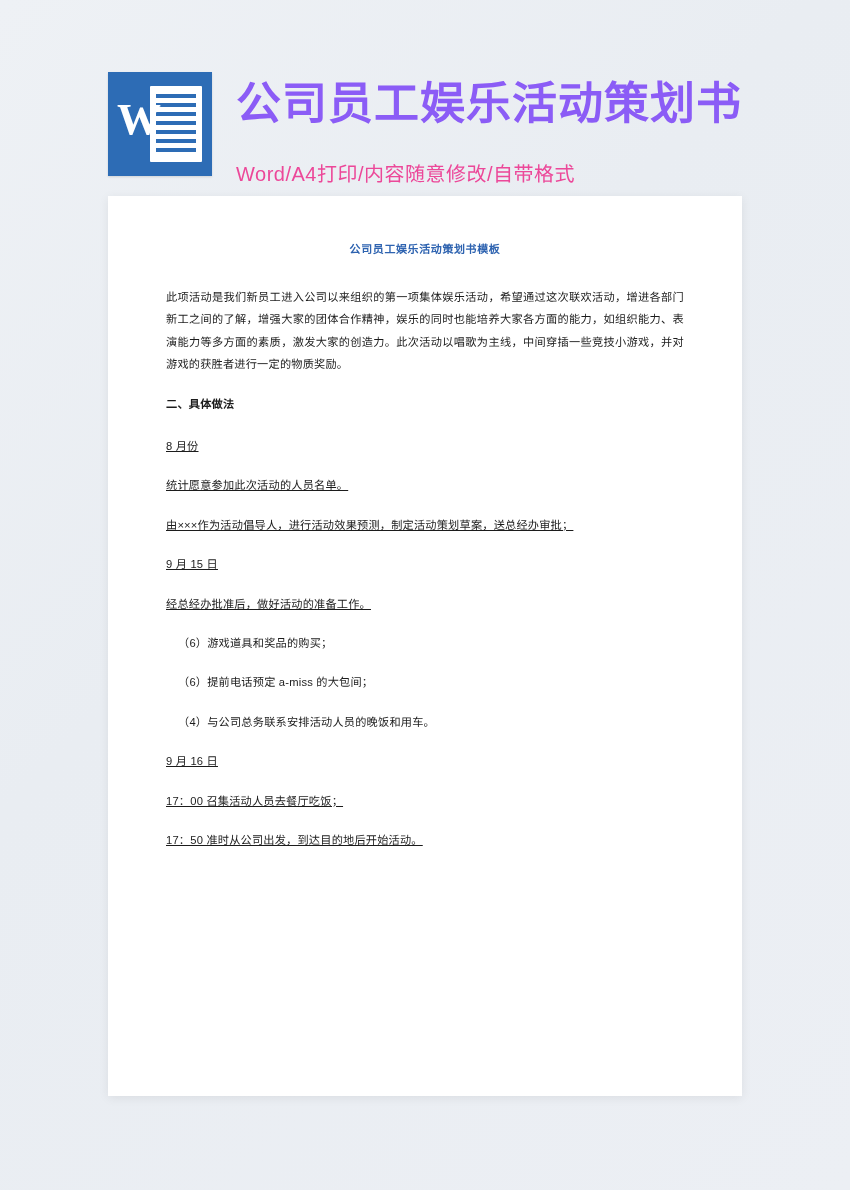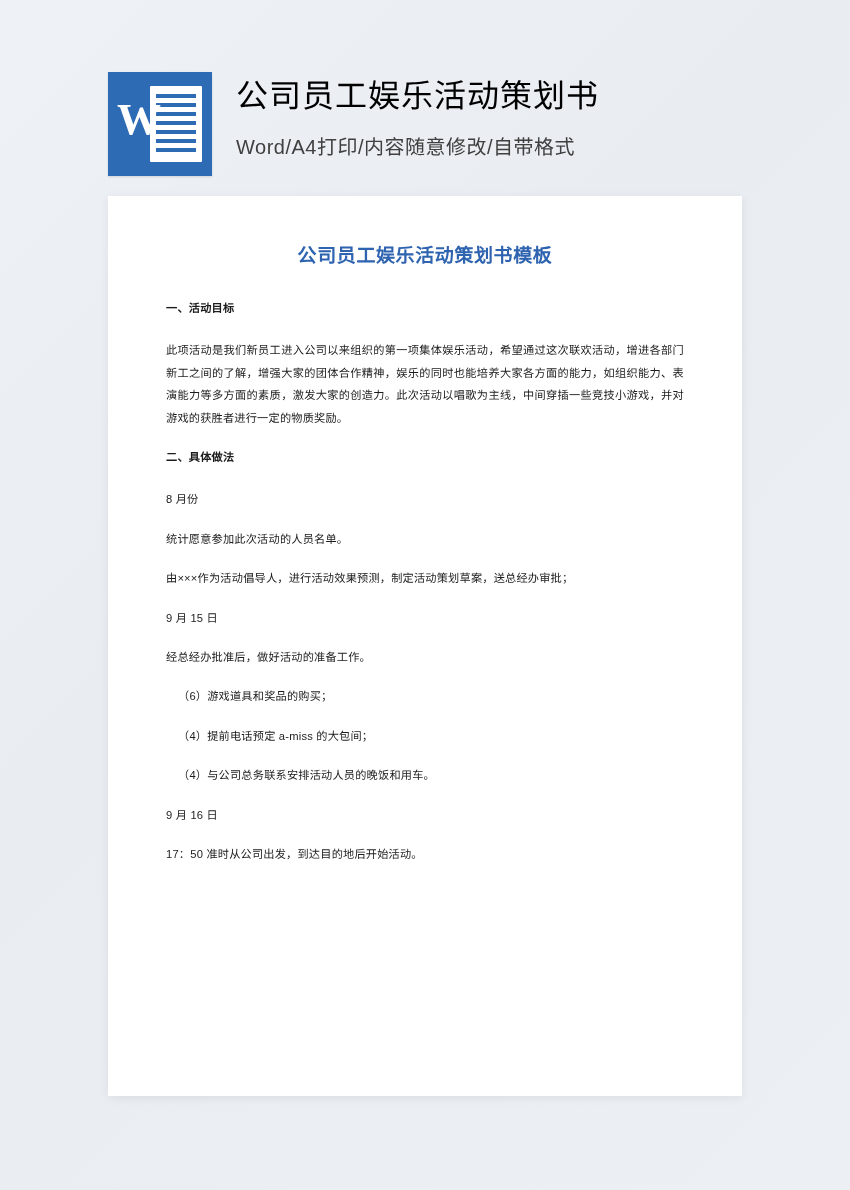--- a/index.html
+++ b/index.html
@@ -69,31 +69,31 @@
       #2d6cb5 0px, #2d6cb5 4px,
       #ffffff 4px, #ffffff 9px
     );
   }
 
   .header-text {
     margin-left: 24px;
     padding-top: 6px;
   }
   .doc-title {
-    font-size: 32px;
-    font-weight: normal;
-    color: #000000;
+    font-size: 45px;
+    font-weight: bold;
+    color: #8b5cf6;
     line-height: 1.15;
     letter-spacing: 1px;
     white-space: nowrap;
   }
   .doc-subtitle {
-    margin-top: 16px;
+    margin-top: 28px;
     font-size: 20px;
-    color: #404040;
+    color: #ec4899;
     letter-spacing: 0.5px;
     white-space: nowrap;
   }
 
   
   .paper {
     position: absolute;
     left: 108px;
     top: 196px;
     width: 634px;
@@ -102,21 +102,21 @@
     box-shadow: 0 2px 10px rgba(0,0,0,0.07);
     overflow: hidden;
   }
   .paper-inner {
     padding: 44px 58px 0 58px;
   }
 
   .paper-title {
     text-align: center;
     color: #2e63b0;
-    font-size: 19px;
+    font-size: 11px;
     font-weight: bold;
     letter-spacing: 0.6px;
     margin-bottom: 30px;
     font-family: "Liberation Sans", sans-serif;
   }
 
   .block {
     color: #1c1c1c;
     font-size: 11.2px;
     line-height: 2.0;
@@ -128,20 +128,21 @@
   .block.heading {
     font-weight: bold;
     margin-bottom: 20px;
     margin-top: 2px;
   }
   .block.para {
     text-indent: 0;
   }
   .block.item {
     margin-bottom: 17px;
+    text-decoration: underline;
   }
   .block.indent {
     padding-left: 12px;
   }
 </style>
 </head>
 <body>
 
 <div class="page">
 
@@ -153,30 +154,30 @@
     <div class="header-text">
       <div class="doc-title">公司员工娱乐活动策划书</div>
       <div class="doc-subtitle">Word/A4打印/内容随意修改/自带格式</div>
     </div>
   </div>
 
   <div class="paper">
     <div class="paper-inner">
       <div class="paper-title">公司员工娱乐活动策划书模板</div>
       <div id="blocks">
-          <p class="block heading">一、活动目标</p>
           <p class="block para">此项活动是我们新员工进入公司以来组织的第一项集体娱乐活动，希望通过这次联欢活动，增进各部门新工之间的了解，增强大家的团体合作精神，娱乐的同时也能培养大家各方面的能力，如组织能力、表演能力等多方面的素质，激发大家的创造力。此次活动以唱歌为主线，中间穿插一些竞技小游戏，并对游戏的获胜者进行一定的物质奖励。</p>
           <p class="block heading">二、具体做法</p>
           <p class="block item">8 月份</p>
           <p class="block item">统计愿意参加此次活动的人员名单。</p>
           <p class="block item">由×××作为活动倡导人，进行活动效果预测，制定活动策划草案，送总经办审批；</p>
           <p class="block item">9 月 15 日</p>
           <p class="block item">经总经办批准后，做好活动的准备工作。</p>
           <p class="block indent">（6）游戏道具和奖品的购买；</p>
-          <p class="block indent">（4）提前电话预定 a-miss 的大包间；</p>
+          <p class="block indent">（6）提前电话预定 a-miss 的大包间；</p>
           <p class="block indent">（4）与公司总务联系安排活动人员的晚饭和用车。</p>
           <p class="block item">9 月 16 日</p>
+          <p class="block item">17：00  召集活动人员去餐厅吃饭；</p>
           <p class="block item">17：50  准时从公司出发，到达目的地后开始活动。</p>
         </div>
     </div>
   </div>
 
 </div>
 
 </body></html>

